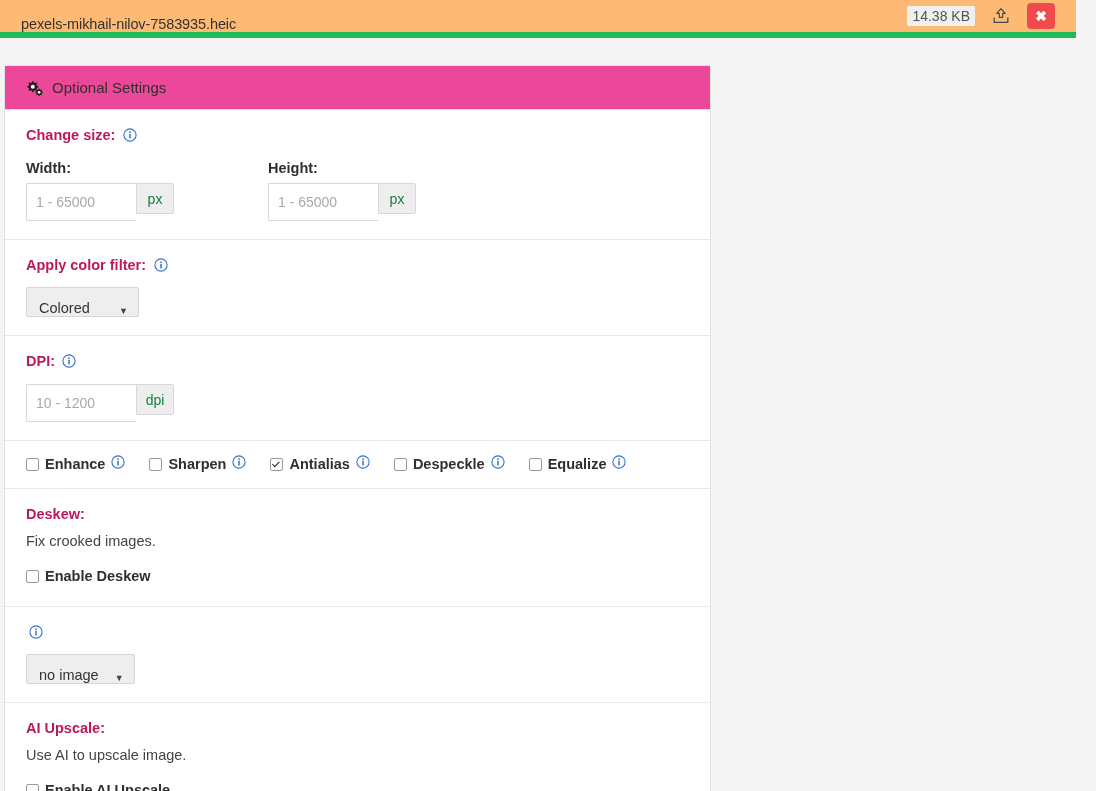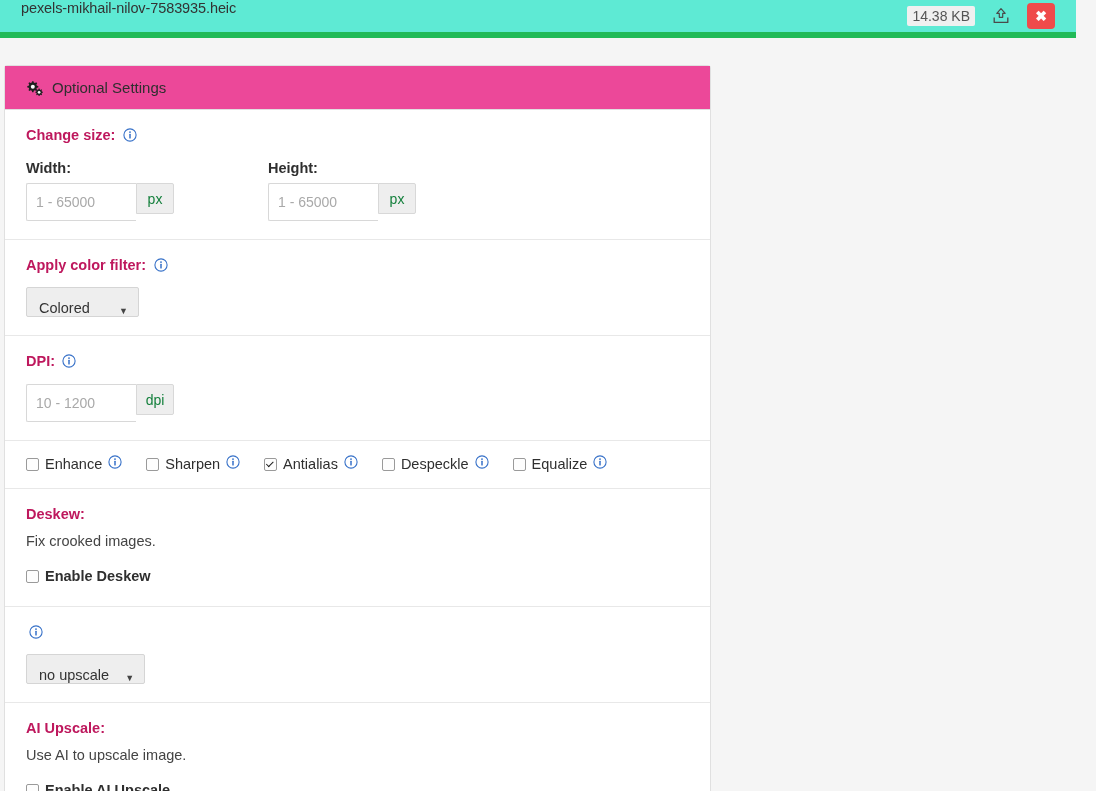--- a/index.html
+++ b/index.html
@@ -16,24 +16,24 @@
     overflow: hidden;
   }
 
   
   .filebar {
     position: absolute;
     left: 0;
     top: 0;
     width: 1076px;
     height: 32px;
-    background: #5eead4;
+    background: #fdba74;
     border-bottom: 1px solid #e3e3e3;
     display: flex;
-    align-items: flex-start;
+    align-items: flex-end;
   }
   .filebar-name {
     margin-left: 21px;
     font-size: 14.5px;
     color: #333333;
     letter-spacing: -0.1px;
     white-space: nowrap;
   }
   .filebar-right {
     margin-left: auto;
@@ -236,21 +236,21 @@
     content: "";
     width: 6px;
     height: 3px;
     border-left: 1.6px solid #1c1c1c;
     border-bottom: 1.6px solid #1c1c1c;
     transform: rotate(-45deg) translate(0px, -1px);
   }
   .chk-label {
     font-size: 14.5px;
     color: #2f2f2f;
-    font-weight: normal;
+    font-weight: bold;
     margin-right: 3px;
   }
 
   
   .desc {
     font-size: 14.5px;
     color: #444444;
     margin-top: 10px;
   }
   .enable-line {
@@ -437,21 +437,21 @@
     <div class="section">
       <span class="info-icon">
         <svg width="14" height="14" viewBox="0 0 14 14">
           <circle cx="7" cy="7" r="6.1" fill="none" stroke="#3771c8" stroke-width="1.1"></circle>
           <circle cx="7" cy="4.1" r="0.95" fill="#3771c8"></circle>
           <rect x="6.25" y="5.8" width="1.5" height="4.6" rx="0.5" fill="#3771c8"></rect>
         </svg>
       </span>
       <div>
         <div class="sel">
-          <span>no upscale</span>
+          <span>no image</span>
           <span class="caret">▼</span>
         </div>
       </div>
     </div>
 
     <div class="section" style="padding-bottom:22px">
       <span class="lbl">AI Upscale:</span>
       <div class="desc">Use AI to upscale image.</div>
       <label class="enable-line">
         <span class="chk"></span>

